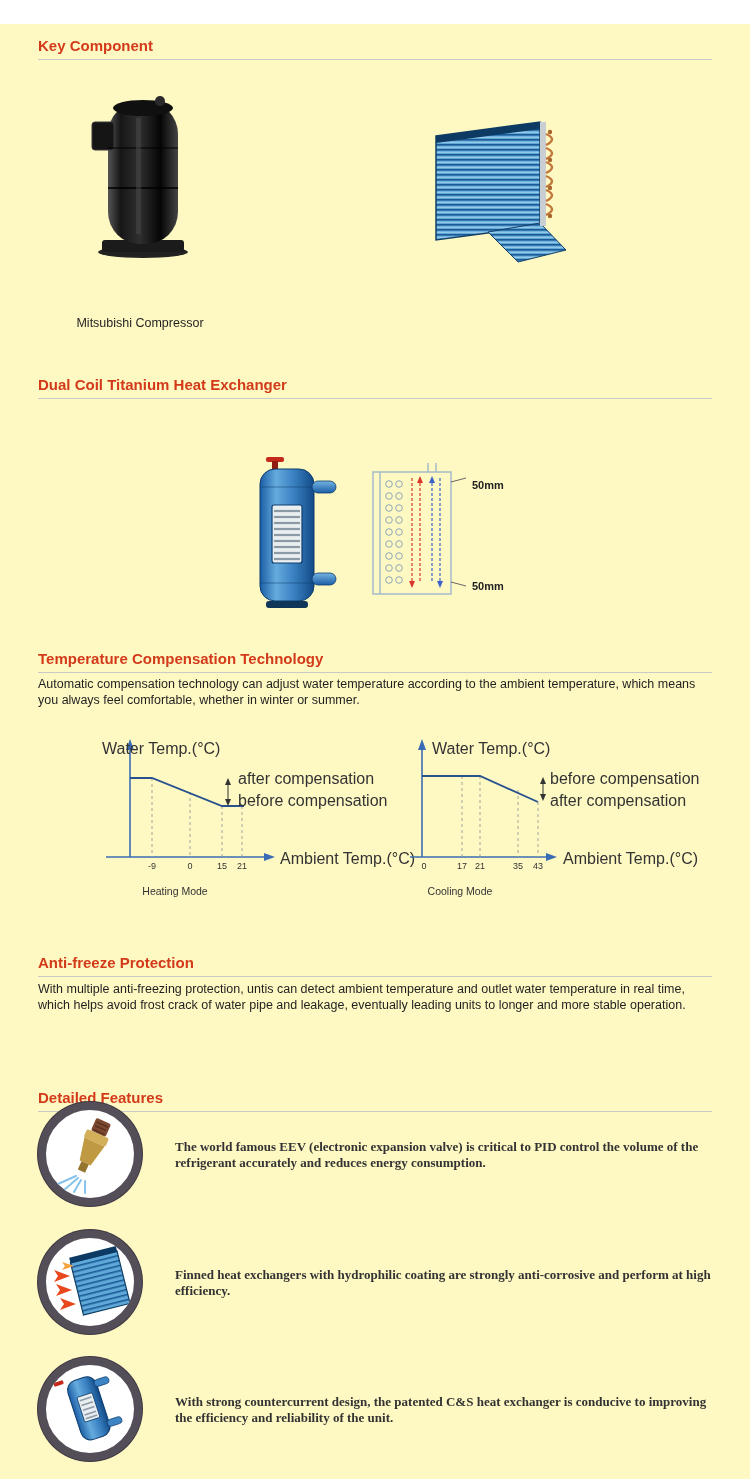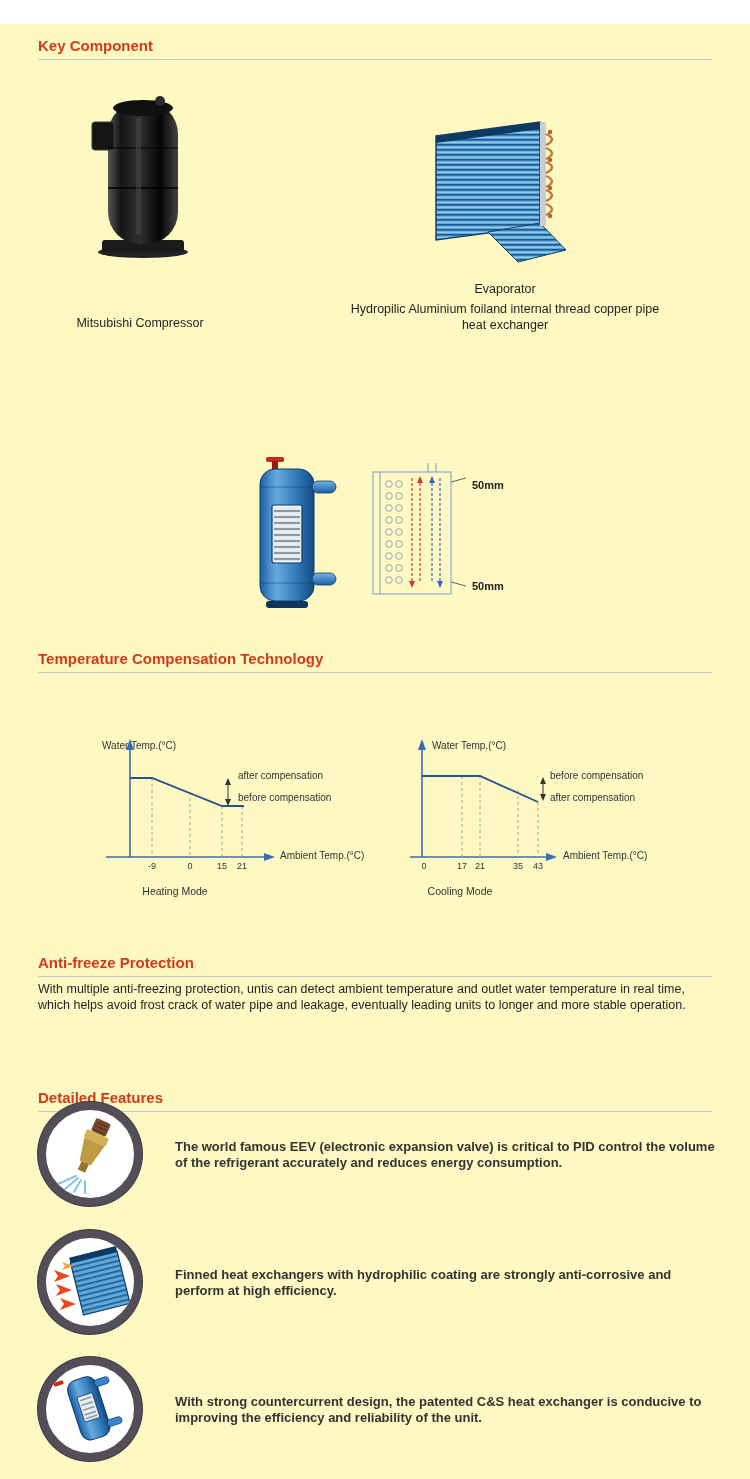--- a/index.html
+++ b/index.html
@@ -9,29 +9,29 @@
 
   .sec-title { position:absolute; left:38px; right:38px; color:#d33a1a; font-size:15px;
                font-weight:bold; line-height:17px; padding-bottom:5px; border-bottom:1px solid #c9c9c9; }
   .para { position:absolute; left:38px; width:676px; font-size:12.5px; line-height:15.5px; color:#1f1f1f; }
   .caption { position:absolute; text-align:center; font-size:12.5px; color:#1f1f1f; line-height:16px; }
   .abs { position:absolute; }
   .dim { position:absolute; font-size:11px; font-weight:bold; color:#222; }
 
   .chart { position:absolute; width:300px; height:175px; }
   .chart svg { position:absolute; left:0; top:0; }
-  .chart .lbl { position:absolute; font-size:10px; color:#333; white-space:nowrap; }
+  .chart .lbl { position:absolute; font-size:16px; color:#333; white-space:nowrap; }
   .chart .tick { position:absolute; top:127px; font-size:9px; color:#333; transform:translateX(-50%); }
   .chart .mode { position:absolute; font-size:10.5px; color:#333; text-align:center; }
 
   .feature-circle { position:absolute; left:38px; width:104px; height:104px; border-radius:50%;
                     border:8px solid #544e59; background:#fff; display:flex; align-items:center;
                     justify-content:center; box-shadow:0 0 0 1px #3c3741; overflow:hidden; }
   .feature-text { position:absolute; left:175px; width:545px; font-size:13px; font-weight:bold;
-                  line-height:16px; color:#333; }
+                  line-height:16px; color:#333;font-family:Liberation Serif, serif; }
 </style>
 </head>
 <body>
 
 <div class="page">
 
   <div class="sec-title" style="top:13px">Key Component</div>
 
   <div class="abs" style="left:90px;top:68px">
     <svg width="105" height="172" viewBox="0 0 105 172">
@@ -79,24 +79,23 @@
       </g>
       <g fill="#a8652c">
         <circle cx="120" cy="18" r="2.2"></circle>
           <circle cx="120" cy="46" r="2.2"></circle>
         <circle cx="120" cy="74" r="2.2"></circle>
           <circle cx="120" cy="102" r="2.2"></circle>
       </g>
     </svg>
   </div>
 
-  <div class="caption" style="left:355px;width:300px;top:257px">Evaporator</div>
   <div class="caption" style="left:30px;width:220px;top:291px">Mitsubishi Compressor</div>
-  <div class="caption" style="left:338px;width:334px;top:277px">Hydropilic Aluminium foiland internal thread copper pipe heat exchanger</div>
-
+
+  <div class="sec-title" style="top:352px">Dual Coil Titanium Heat Exchanger</div>
 
   <div class="abs" style="left:248px;top:433px">
     <svg width="92" height="155" viewBox="0 0 92 155">
       <defs>
         <linearGradient id="hb" x1="0" y1="0" x2="1" y2="0">
           <stop offset="0" stop-color="#1b5ea6"></stop>
             <stop offset="0.3" stop-color="#66abdd"></stop>
           <stop offset="0.6" stop-color="#3c84c4"></stop>
             <stop offset="1" stop-color="#124a86"></stop>
         </linearGradient>
@@ -169,20 +168,21 @@
       <polygon points="64,14 61,21 67,21" fill="#3a62c8"></polygon>
       <polygon points="72,126 69,119 75,119" fill="#3a62c8"></polygon>
       <line x1="83" y1="20" x2="98" y2="16" stroke="#666" stroke-width="1"></line>
       <line x1="83" y1="120" x2="98" y2="124" stroke="#666" stroke-width="1"></line>
     </svg>
   </div>
   <span class="dim" style="left:472px;top:455px">50mm</span>
   <span class="dim" style="left:472px;top:556px">50mm</span>
 
   <div class="sec-title" style="top:626px">Temperature Compensation Technology</div>
+  <div class="para" style="top:653px">Automatic compensation technology can adjust water temperature according to the ambient temperature, which means you always feel comfortable, whether in winter or summer.</div>
 
   <div class="chart" style="left:90px;top:710px">
     <svg width="300" height="175" viewBox="0 0 300 175">
       <g stroke="#3a6cb5" stroke-width="1.6" fill="#3a6cb5">
         <line x1="40" y1="123" x2="40" y2="14"></line>
         <line x1="16" y1="123" x2="176" y2="123"></line>
       </g>
       <polygon points="40,5 36,16 44,16" fill="#3a6cb5"></polygon>
       <polygon points="185,123 174,119 174,127" fill="#3a6cb5"></polygon>
       <g stroke="#9a9a9a" stroke-width="0.9" stroke-dasharray="3,3">

